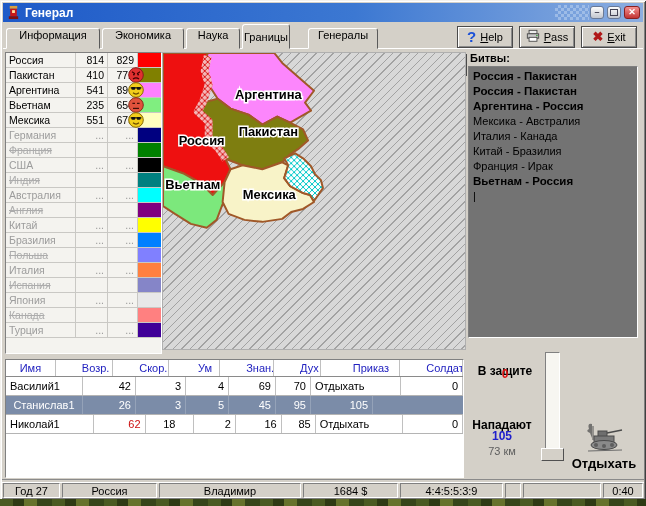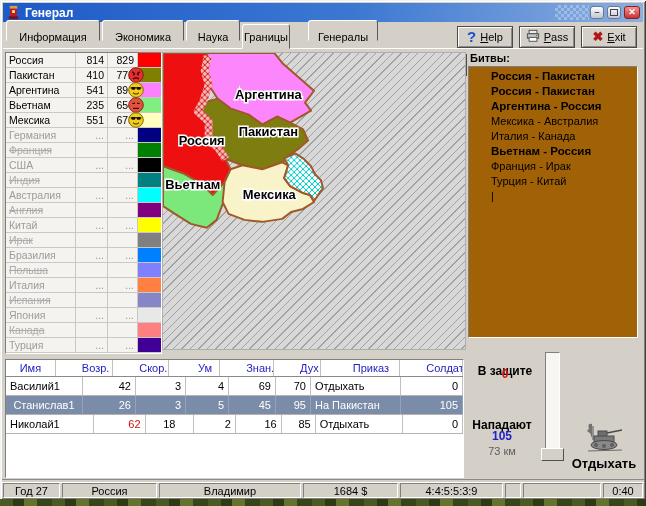--- a/index.html
+++ b/index.html
@@ -16,21 +16,21 @@
   .titlebar .ticon{width:15px;height:15px;margin:0 4px 0 3px;}
   .ttext{color:#fff;font-weight:bold;font-size:12px;}
   .tdeco{position:absolute;right:54px;top:2px;width:34px;height:15px;opacity:.55;
        background:repeating-conic-gradient(#BCD2F0 0% 25%,transparent 0% 50%) 0 0/6px 6px;}
   .tbtns{position:absolute;right:3px;top:3px;display:flex;gap:3px;}
   .tbtn{width:14px;height:13px;border:1px solid #6A7A96;border-radius:3px;box-sizing:border-box;
        background:linear-gradient(#FDFDFD,#C2C6CE);color:#445;font-size:9px;line-height:10px;text-align:center;font-weight:bold;}
   .tbtn.max i{display:inline-block;width:6px;height:5px;border:1px solid #445;margin-top:2px;}
   .tbtn.close{width:16px;background:linear-gradient(#F49090,#C23434);border-color:#8A2020;color:#fff;}
   
-  .tab{position:absolute;top:20px;height:21px;box-sizing:border-box;text-align:center;padding-top:10px;
+  .tab{position:absolute;top:28px;height:21px;box-sizing:border-box;text-align:center;padding-top:0;
        background:#D4D0C8;border:1px solid;border-color:#FFFFFF #5A5A5A transparent #FFFFFF;border-radius:3px 3px 0 0;}
   .tab.active{top:24px;height:25px;padding-top:6px;z-index:3;}
   .tabline{position:absolute;left:3px;top:48px;width:640px;height:2px;background:#D4D0C8;border-top:1px solid #FFF;}
   .abtn{position:absolute;top:26px;height:22px;width:56px;box-sizing:border-box;display:flex;align-items:center;justify-content:center;gap:4px;
        background:#D4D0C8;border:1px solid #4A4A4A;box-shadow:inset 1px 1px 0 #FFF,inset -1px -1px 0 #8A8A8A;font-size:11px;}
   .abtn svg{width:14px;height:14px;}
   .qmark{color:#1A50D8;font-weight:bold;font-size:15px;line-height:12px;}
   .xmark{color:#B01818;font-weight:bold;font-size:13px;line-height:12px;}
   
   .clist{position:absolute;left:5px;top:52px;width:157px;height:302px;box-sizing:border-box;background:#F4F3EF;
@@ -43,22 +43,22 @@
   .crow.inactive .cname,.crow.inactive .cv{color:#9C9C9C;}
   .crow.eliminated .cname{color:#ACACAC;text-decoration:line-through;}
   .face{position:absolute;left:122px;top:-1px;width:16px;height:16px;z-index:2;}
   
   .map{position:absolute;left:162px;top:52px;width:304px;height:298px;background:#D8D8D8;
        background-image:repeating-linear-gradient(135deg,#A2A2A2 0 1px,transparent 1px 6px);
        border:1px solid #AFAFAF;box-sizing:border-box;}
   .map svg{position:absolute;left:0;top:0;width:100%;height:100%;}
   
   .battles-label{position:absolute;left:470px;top:52px;font-weight:bold;}
-  .battles{position:absolute;left:468px;top:66px;width:170px;height:272px;box-sizing:border-box;background:#a16207;
-       border:1px solid;border-color:#808080 #FFFFFF #FFFFFF #808080;padding:2px 22px;line-height:15px;overflow:hidden;}
+  .battles{position:absolute;left:468px;top:66px;width:170px;height:272px;box-sizing:border-box;background:#737373;
+       border:1px solid;border-color:#808080 #FFFFFF #FFFFFF #808080;padding:2px 4px;line-height:15px;overflow:hidden;}
   .battle.bold{font-weight:bold;font-size:11.5px;}
   
   .lbl{position:absolute;font-weight:bold;font-size:12px;margin-top:12px;}
   .val{position:absolute;font-weight:bold;font-size:12px;text-align:center;}
   .dist{position:absolute;color:#5E5E5E;text-align:center;}
   .slider-track{position:absolute;left:545px;top:352px;width:15px;height:97px;box-sizing:border-box;background:#F7F6F1;
        border:1px solid;border-color:#808080 #FFFFFF #FFFFFF #808080;}
   .slider-thumb{position:absolute;left:541px;top:448px;width:23px;height:13px;background:#D4D0C8;
        border:1px solid;border-color:#FFFFFF #505050 #505050 #FFFFFF;box-sizing:border-box;}
   .tank{position:absolute;left:584px;top:420px;width:42px;height:34px;}
@@ -235,26 +235,20 @@
         <span class="cname">Англия</span>
         <span class="cv"></span>
         <span class="cv cv2"></span>
         <span class="cswatch" style="background:#800080"></span>
       </div>
       <div class="crow inactive">
         <span class="cname">Китай</span>
         <span class="cv">...</span>
         <span class="cv cv2">...</span>
         <span class="cswatch" style="background:#FFFF00"></span>
-      </div>
-      <div class="crow eliminated">
-        <span class="cname">Ирак</span>
-        <span class="cv"></span>
-        <span class="cv cv2"></span>
-        <span class="cswatch" style="background:#808080"></span>
       </div>
       <div class="crow inactive">
         <span class="cname">Бразилия</span>
         <span class="cv">...</span>
         <span class="cv cv2">...</span>
         <span class="cswatch" style="background:#0080FF"></span>
       </div>
       <div class="crow eliminated">
         <span class="cname">Польша</span>
         <span class="cv"></span>
@@ -320,23 +314,23 @@
       </svg>
     </div>
 
   <div class="battles-label">Битвы:</div>
   <div class="battles">
       <div class="battle bold">Россия - Пакистан</div>
       <div class="battle bold">Россия - Пакистан</div>
       <div class="battle bold">Аргентина - Россия</div>
       <div class="battle">Мексика - Австралия</div>
       <div class="battle">Италия - Канада</div>
+      <div class="battle">Китай - Бразилия</div>
+      <div class="battle">Франция - Ирак</div>
       <div class="battle bold">Вьетнам - Россия</div>
-      <div class="battle">Франция - Ирак</div>
-      <div class="battle">Турция - Китай</div>
       <div class="battle">|</div>
     </div>
 
   <div class="gtable">
       <div class="grow ghead">
         <span class="gcell" style="width:77px">Имя</span>
         <span class="gcell" style="width:53px">Возр.</span>
         <span class="gcell" style="width:50px">Скор.</span>
         <span class="gcell" style="width:43px">Ум</span>
         <span class="gcell" style="width:47px">Знан.</span>
@@ -354,21 +348,20 @@
         <span class="gcell" style="width:90px;text-align:left">Отдыхать</span>
         <span class="gcell" style="width:62px;text-align:right">0</span>
       </div>
       <div class="grow gdata selected">
         <span class="gcell" style="width:77px;text-align:center">Станислав1</span>
         <span class="gcell" style="width:53px;text-align:right">26</span>
         <span class="gcell" style="width:50px;text-align:right">3</span>
         <span class="gcell" style="width:43px;text-align:right">5</span>
         <span class="gcell" style="width:47px;text-align:right">45</span>
         <span class="gcell" style="width:35px;text-align:right">95</span>
-        <span class="gcell" style="width:90px;text-align:left">На Пакистан</span>
         <span class="gcell" style="width:62px;text-align:right">105</span>
       </div>
       <div class="grow gdata">
         <span class="gcell" style="width:91px;text-align:left">Николай1</span>
         <span class="gcell cell-red" style="width:53px;text-align:right">62</span>
         <span class="gcell" style="width:50px;text-align:center">18</span>
         <span class="gcell" style="width:43px;text-align:right">2</span>
         <span class="gcell" style="width:47px;text-align:right">16</span>
         <span class="gcell" style="width:35px;text-align:right">85</span>
         <span class="gcell" style="width:90px;text-align:left">Отдыхать</span>

